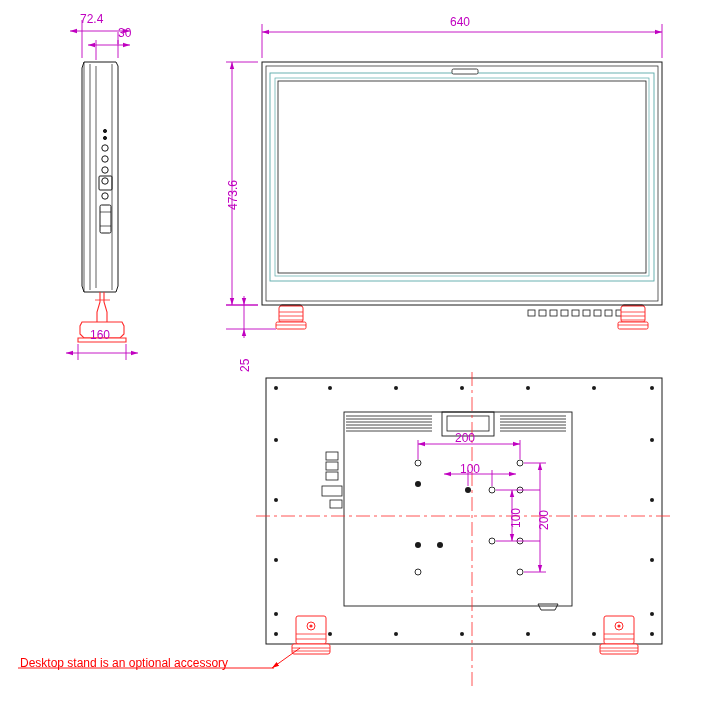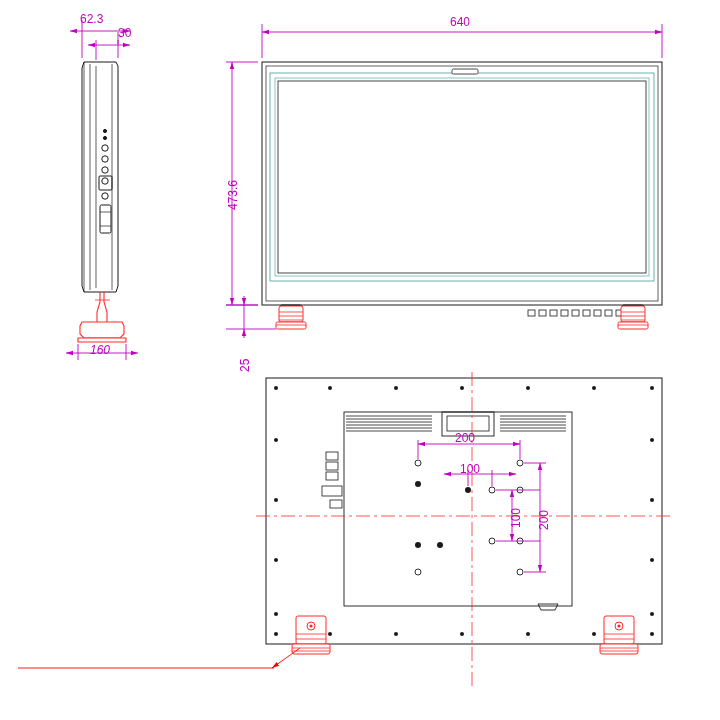--- a/index.html
+++ b/index.html
@@ -255,27 +255,28 @@
       <path d="M524,572 L546,572"></path>
       <path d="M540,463 L540,572" marker-start="url(#arrR)" marker-end="url(#arrL)"></path>
     </g>
 
     <g stroke="#ff0000" fill="none" stroke-width="0.9">
       <path d="M300,648 L272,668" marker-end="url(#arrRed)"></path>
       <path d="M18,668 L274,668"></path>
     </g>
   </svg>
 
-  <div class="dim-text" style="left:80px; top:12px;">62.3</div>
+  <div class="dim-text" style="left:80px; top:12px;">72.4</div>
   <div class="dim-text" style="left:118px; top:26px;">30</div>
-  <div class="dim-text" style="left:90px; top:343px;font-style:italic;">160</div>
+  <div class="dim-text" style="left:90px; top:328px;">160</div>
 
   <div class="dim-text" style="left:450px; top:15px;">640</div>
   <div class="dim-text vert" style="left:226px; top:210px;">473.6</div>
   <div class="dim-text vert" style="left:238px; top:372px;">25</div>
 
   <div class="dim-text" style="left:455px; top:431px;">200</div>
   <div class="dim-text" style="left:460px; top:462px;">100</div>
   <div class="dim-text vert" style="left:509px; top:528px;">100</div>
   <div class="dim-text vert" style="left:537px; top:530px;">200</div>
 
+  <div class="note-text" style="left:20px; top:656px;">Desktop stand is an optional accessory</div>
 
 </div>
 
 </body></html>

